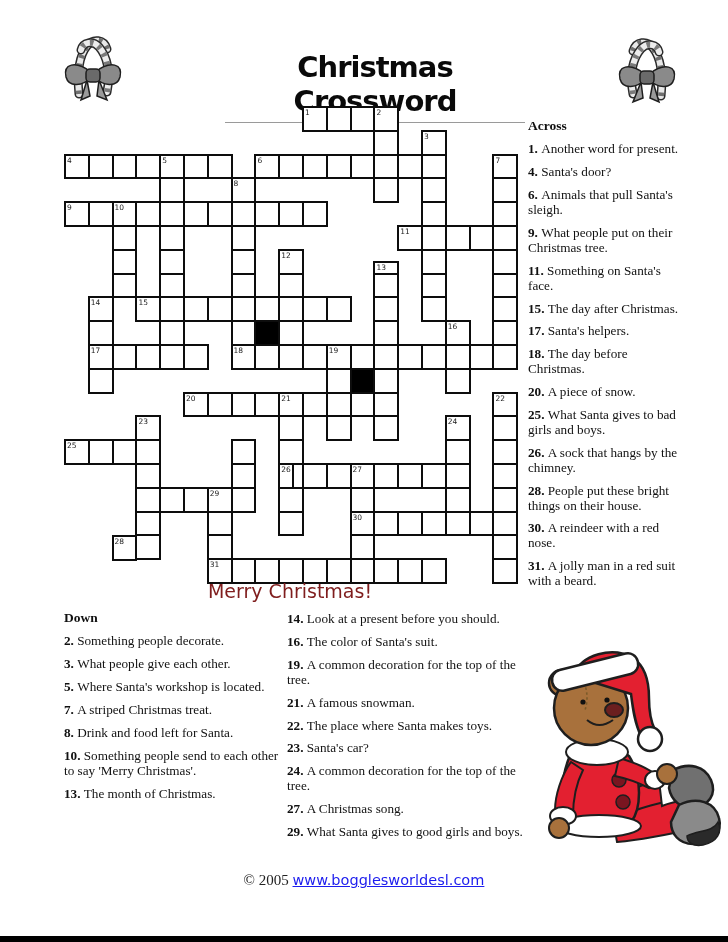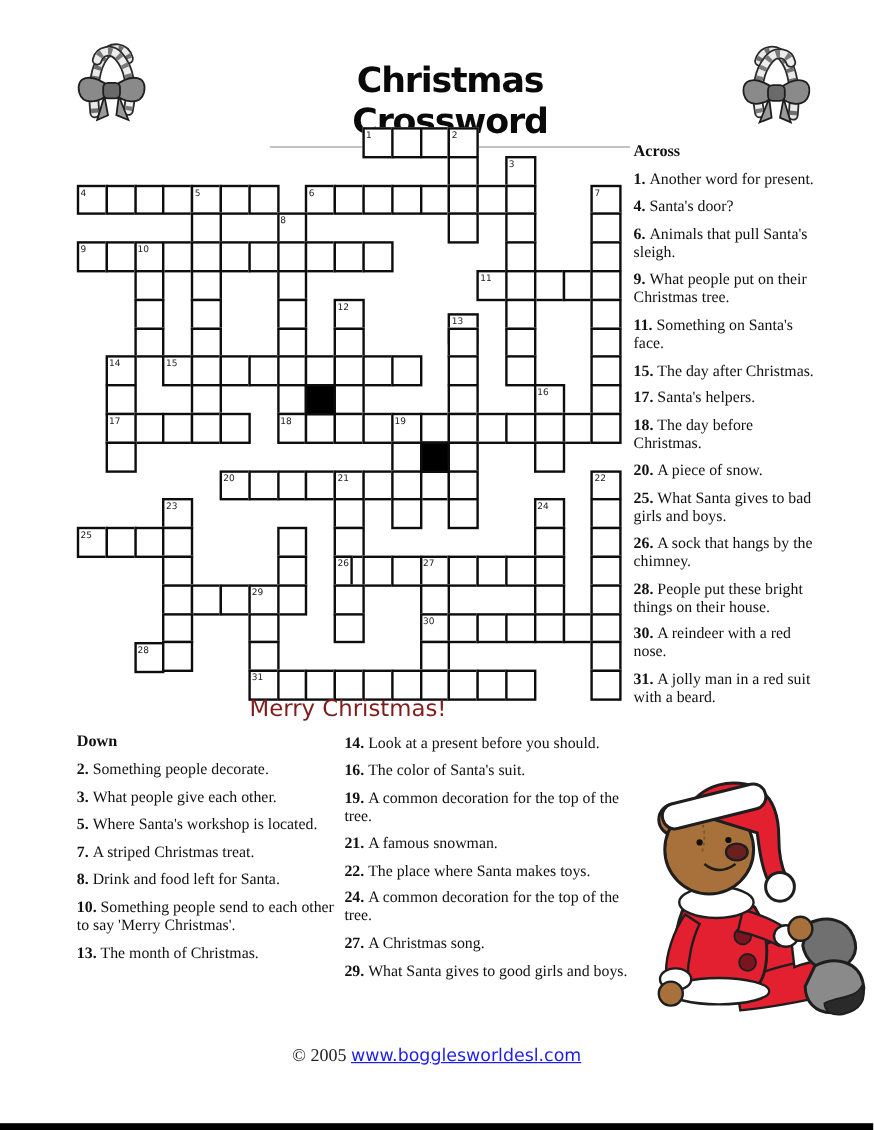--- a/index.html
+++ b/index.html
@@ -351,20 +351,21 @@
       <p class="clue"><b>10. </b>Something people send to each other to say 'Merry Christmas'.</p>
       <p class="clue"><b>13. </b>The month of Christmas.</p>
     </div>
 
   <div class="cluecol" id="down2-col">
       <p class="clue"><b>14. </b>Look at a present before you should.</p>
       <p class="clue"><b>16. </b>The color of Santa's suit.</p>
       <p class="clue"><b>19. </b>A common decoration for the top of the tree.</p>
       <p class="clue"><b>21. </b>A famous snowman.</p>
       <p class="clue"><b>22. </b>The place where Santa makes toys.</p>
+      <p class="clue"><b>23. </b>Santa's car?</p>
       <p class="clue"><b>24. </b>A common decoration for the top of the tree.</p>
       <p class="clue"><b>27. </b>A Christmas song.</p>
       <p class="clue"><b>29. </b>What Santa gives to good girls and boys.</p>
     </div>
 
   <div class="bear">
     <svg viewBox="0 0 212 208" width="212" height="208">
 
       <path d="M95 150 C110 138 135 128 155 128 L172 152 C150 158 120 168 100 175 Z" fill="#e32030" stroke="#1e1e1e" stroke-width="2"></path>
       <path d="M92 170 C115 158 145 150 165 150 L176 178 C150 184 118 190 96 192 Z" fill="#e32030" stroke="#1e1e1e" stroke-width="2"></path>

